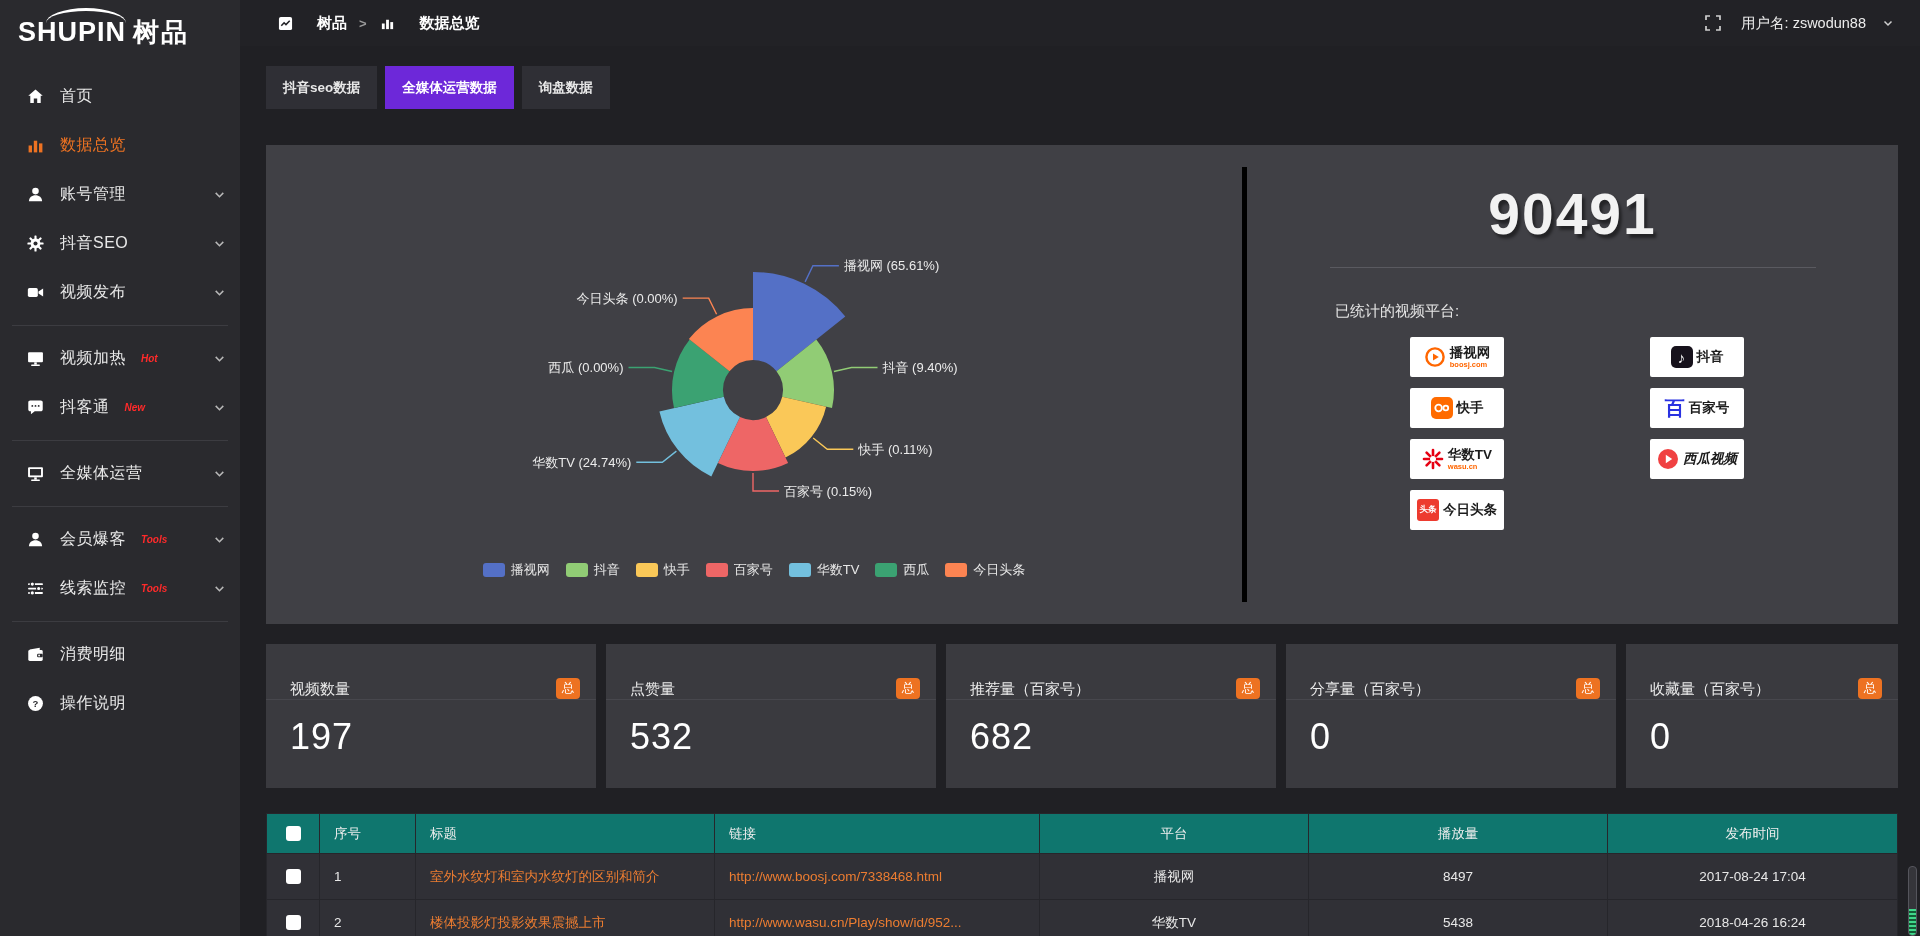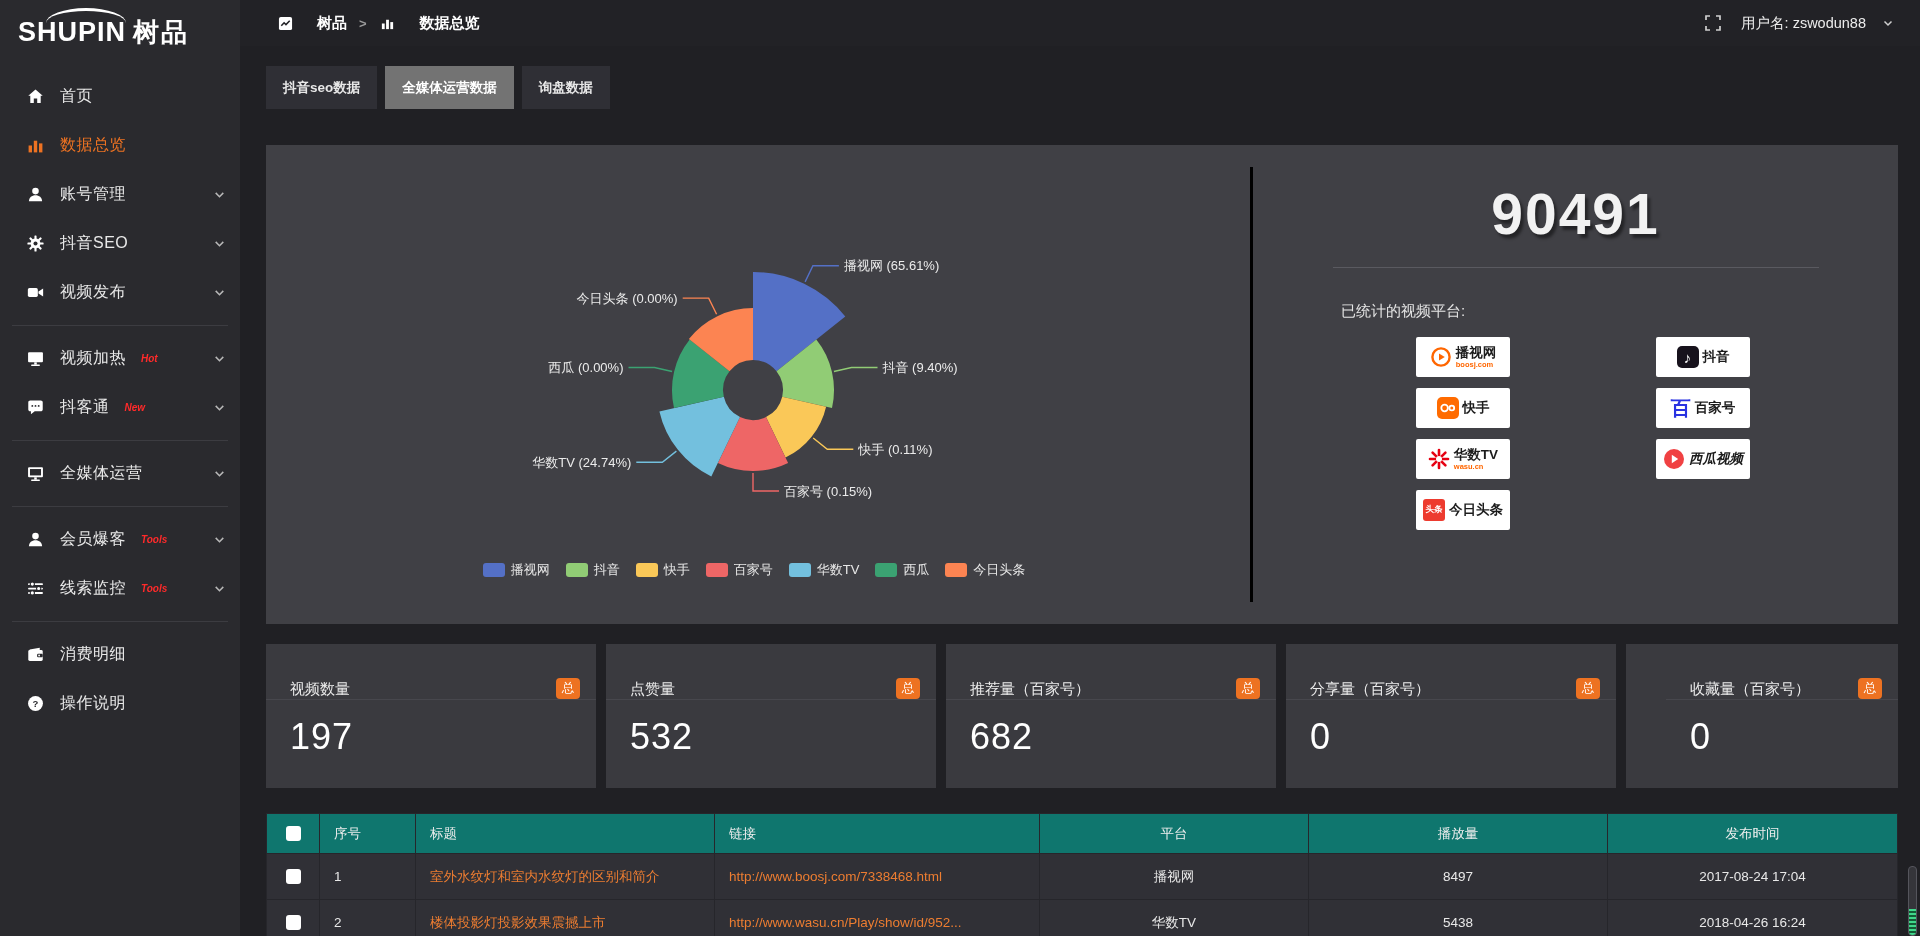--- a/index.html
+++ b/index.html
@@ -28,51 +28,51 @@
   .bc-sep{color:#9a9a9a;font-weight:bold;margin:0 5px;font-size:13px;}
   .topbar-right{margin-left:auto;display:flex;align-items:center;margin-right:26px;gap:20px;}
   .fs-icon{display:flex;cursor:pointer;}
   .user-box{display:flex;align-items:center;gap:16px;cursor:pointer;}
   .user-label{font-size:14.5px;color:#ececec;}
 
   
   .main{position:absolute;left:240px;top:46px;width:1680px;height:890px;padding:0 22px 0 26px;}
   .tab-bar{margin-top:20px;display:flex;gap:8px;}
   .tab{height:43px;padding:0 17px;background:#2f2f35;border:none;color:#e8e8e8;font-size:13.5px;font-weight:bold;cursor:pointer;font-family:inherit;}
-  .tab.active{background:#737373;color:#fff;}
+  .tab.active{background:#6d28d9;color:#fff;}
 
   
   .chart-card{margin-top:36px;height:479px;background:#404045;position:relative;}
   .pie-area{position:absolute;left:0;top:0;}
   .pie-label{fill:#ebebeb;font-size:13px;font-family:"Liberation Sans","DejaVu Sans",sans-serif;}
   .chart-legend{position:absolute;left:0;top:416px;width:976px;display:flex;justify-content:center;align-items:center;gap:16px;}
   .legend-item{display:flex;align-items:center;gap:6px;cursor:pointer;}
   .legend-swatch{width:22px;height:14px;border-radius:3px;}
   .legend-name{color:#e8e8e8;font-size:13px;}
-  .right-panel{position:absolute;left:976px;top:22px;bottom:22px;right:0;border-left:3px solid #000000;margin-left:8px;}
+  .right-panel{position:absolute;left:976px;top:22px;bottom:22px;right:0;border-left:5px solid #000000;}
   .big-number{margin-top:14px;text-align:center;font-size:57px;font-weight:800;color:#f2f2f2;letter-spacing:2px;text-shadow:3px 4px 3px rgba(0,0,0,.45);}
   .big-label{margin-top:12px;text-align:center;font-size:15px;font-weight:bold;color:#e8e8e8;text-shadow:1px 2px 2px rgba(0,0,0,.5);}
   .panel-divider{width:486px;border-top:1px solid #5a5a60;margin:20px auto 0;}
   .platforms-title{margin:34px 0 0 88px;font-size:15px;color:#e5e5e5;}
   .platform-grid{margin:16px 0 0 163px;display:grid;grid-template-columns:94px 94px;column-gap:146px;row-gap:11px;}
   .pf-badge{width:94px;height:40px;background:#fff;border-radius:2px;display:flex;align-items:center;justify-content:center;gap:4px;}
   .pf-logo{display:flex;align-items:center;}
   .lgc{display:flex;align-items:center;justify-content:center;font-weight:bold;}
   .lg-douyin{width:22px;height:22px;background:#17121c;color:#fff;border-radius:5px;font-size:15px;}
   .lg-bjh{color:#2932e1;font-size:20px;}
   .lg-tt{width:22px;height:22px;background:#ed3b2f;color:#fff;border-radius:3px;font-size:8.5px;}
   .pf-text{display:flex;flex-direction:column;justify-content:center;}
   .pf-name{font-size:13.5px;font-weight:bold;color:#1c1c1c;line-height:1.15;}
   .pf-name.italic{font-style:italic;}
   .pf-sub{font-size:7.5px;color:#f60;font-weight:bold;line-height:1.1;}
 
   
   .stats-row{margin-top:20px;display:flex;gap:10px;height:144px;}
   .stat-card{flex:0 0 330px;background:#3a3a3f;}
-  .stat-card:last-child{flex:1;padding-left:40px;}
+  .stat-card:last-child{flex:1;}
   .stat-head{height:56px;display:flex;align-items:flex-end;padding:0 16px 0 24px;border-bottom:1px solid #47474d;}
   .stat-title{font-size:15px;color:#ececec;}
   .stat-badge{margin-left:auto;background:#ed7222;color:#fff;font-size:12.5px;width:24px;height:21px;border-radius:4px;display:flex;align-items:center;justify-content:center;}
   .stat-value{padding:16px 0 0 24px;font-size:36px;color:#fff;letter-spacing:1px;}
 
   
   .data-table{margin-top:25px;width:100%;border-collapse:collapse;table-layout:fixed;}
   .data-table th{background:#0f766e;height:40px;font-size:13.5px;color:#eeeeee;font-weight:normal;border:1px solid #26262b;}
   .data-table td{background:#303036;height:46px;font-size:13.5px;color:#e8e8e8;border:1px solid #26262b;overflow:hidden;white-space:nowrap;}
   .cell-left{text-align:left;padding-left:14px;}

